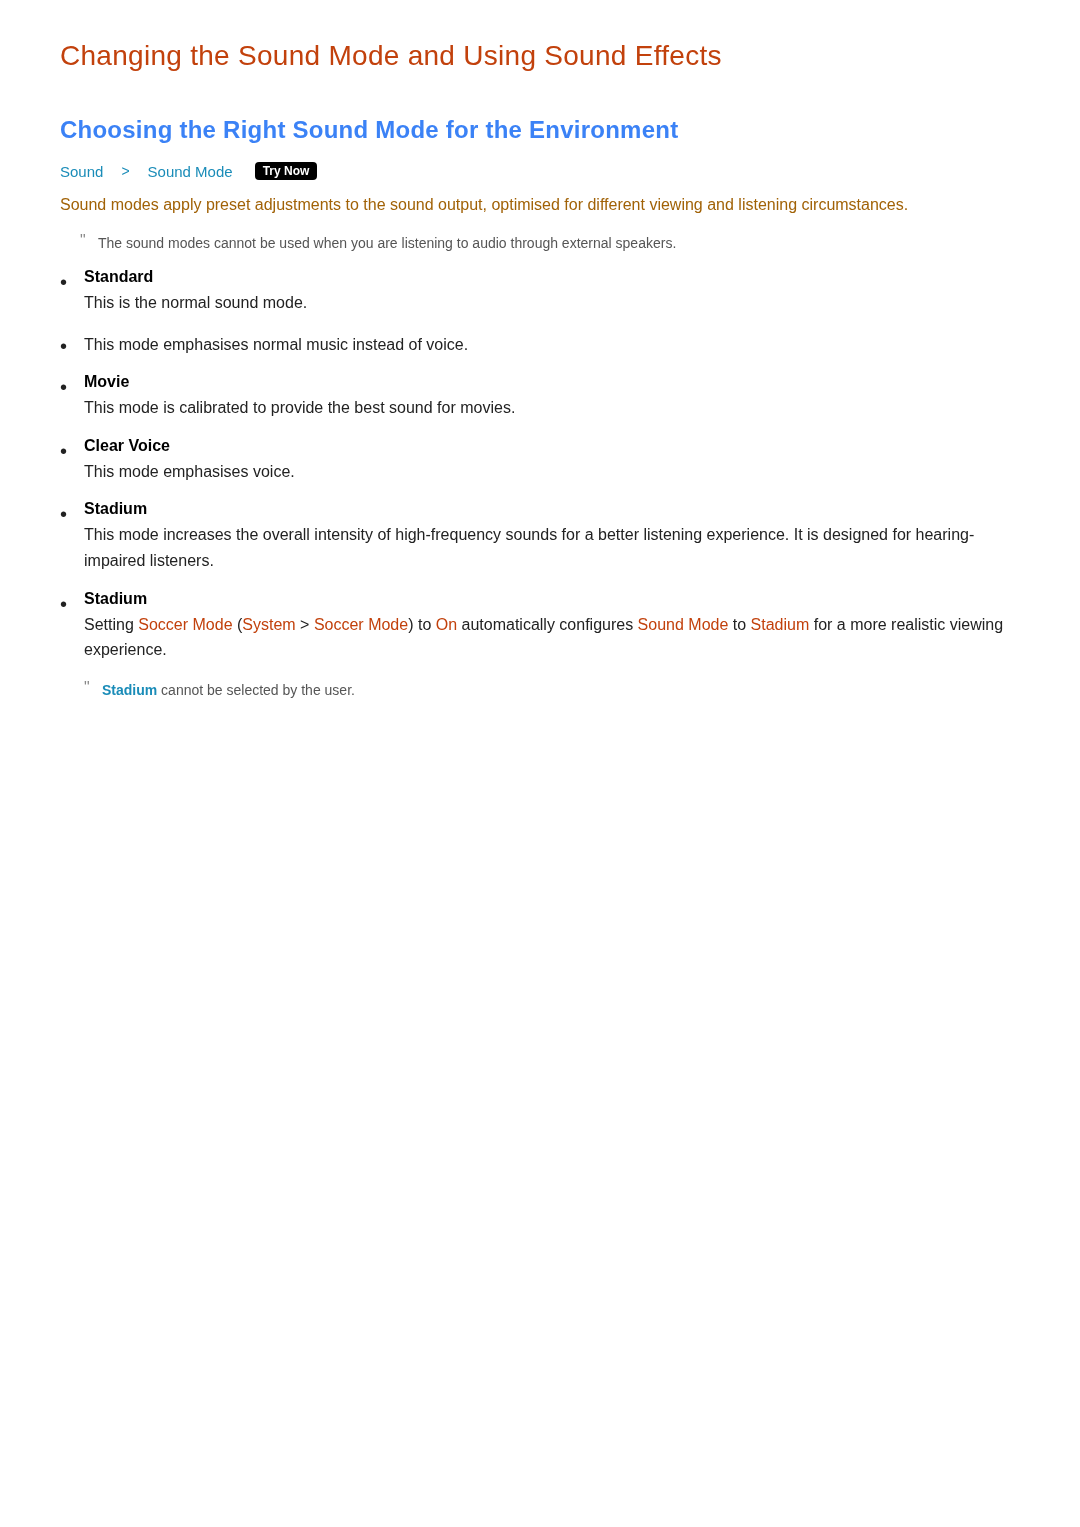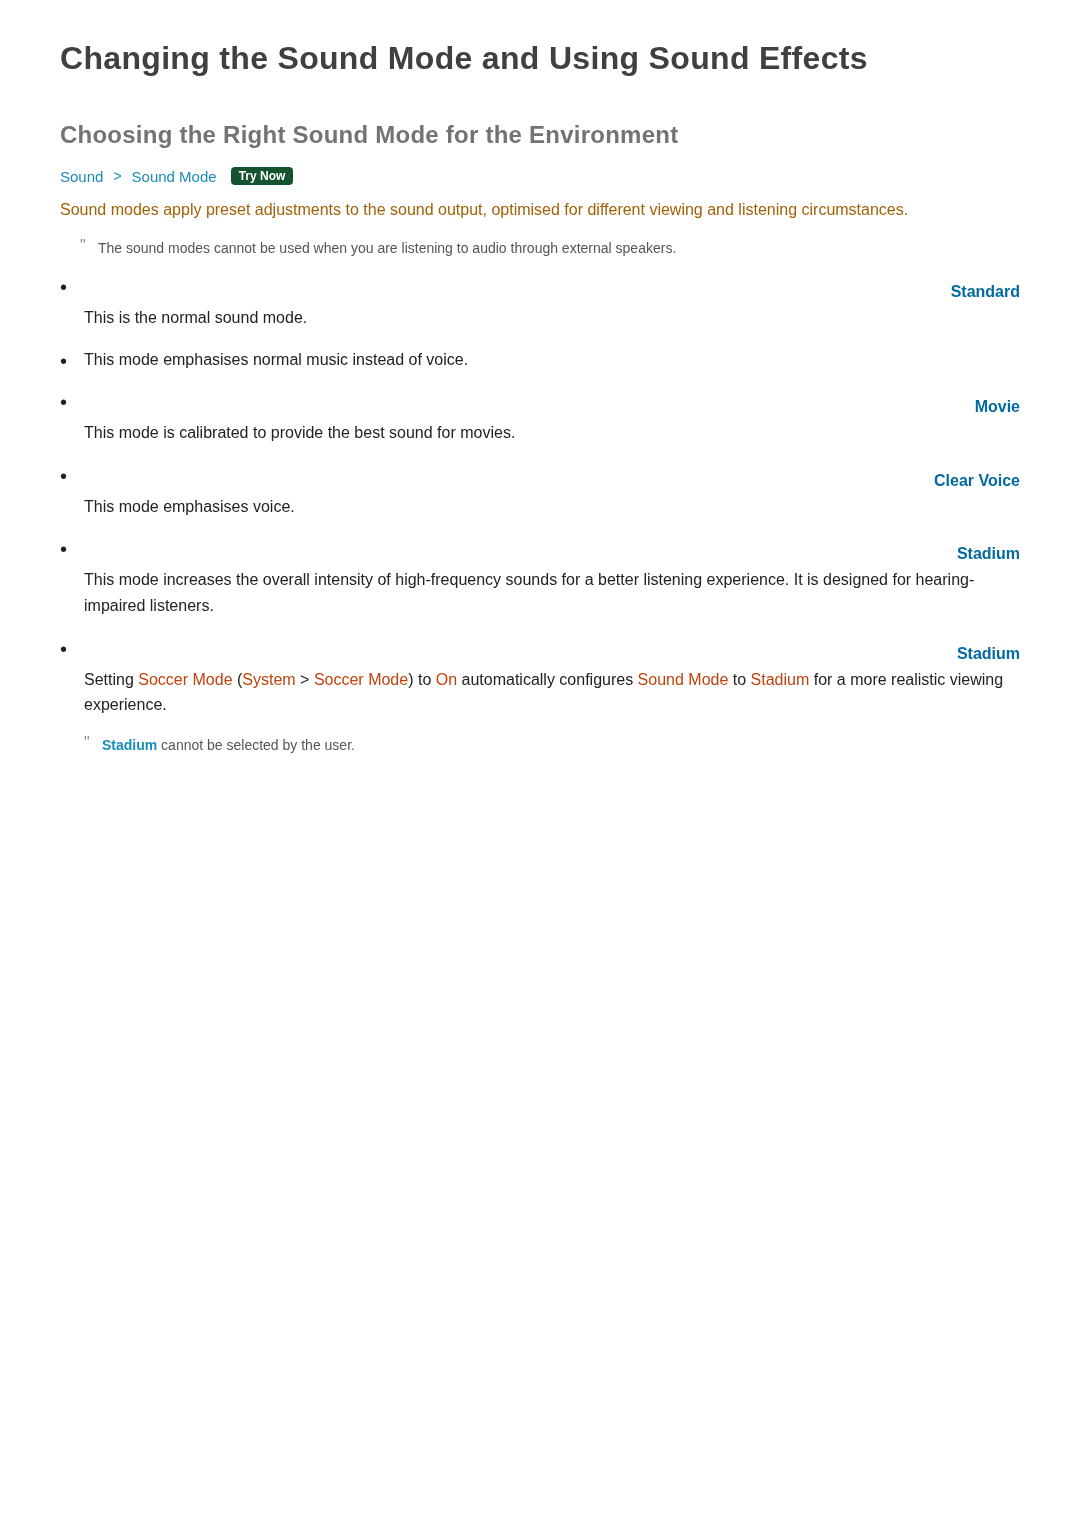--- a/index.html
+++ b/index.html
@@ -12,60 +12,60 @@
       background: #ffffff;
       font-family: 'Segoe UI', Arial, sans-serif;
       font-size: 16px;
       color: #222222;
       padding: 40px 60px;
       max-width: 1080px;
       min-height: 1527px;
     }
 
     .page-title {
-      font-size: 32px;
-      font-weight: 700;
-      color: #404040;
+      font-size: 28px;
+      font-weight: 400;
+      color: #c2410c;
       margin-bottom: 36px;
       padding-bottom: 8px;
       letter-spacing: 0.01em;
     }
 
     .section-title {
       font-size: 24px;
       font-weight: 600;
-      color: #737373;
+      color: #3b82f6;
       margin-bottom: 18px;
       letter-spacing: 0.01em;
       margin-top: 17px;
     }
 
     .breadcrumb-area {
       display: flex;
       align-items: center;
-      gap: 8px;
+      gap: 16px;
       margin-bottom: 12px;
     }
 
     .breadcrumb-link {
       color: #1a8cb8;
       font-size: 15px;
       font-weight: 500;
       text-decoration: none;
       cursor: pointer;
     }
 
     .breadcrumb-separator {
       color: #1a8cb8;
       font-size: 14px;
       margin: 0 2px;
     }
 
     .try-now-badge {
-      background-color: #14532d;
+      background-color: #000000;
       color: #ffffff;
       font-size: 12px;
       font-weight: 600;
       padding: 2px 8px;
       border-radius: 4px;
       margin-left: 6px;
       display: inline-block;
       vertical-align: middle;
     }
 
@@ -117,27 +117,25 @@
       font-size: 20px;
       line-height: 1.4;
       min-width: 10px;
     }
 
     .bullet-content {
       flex: 1;
     }
 
     .bullet-label {
-      color: #0369a1;
+      color: #000000;
       font-size: 16px;
       font-weight: 600;
       margin-bottom: 4px;
-      margin-top: 10px;
       display: block;
-      text-align: right;
     }
 
     .bullet-desc {
       font-size: 16px;
       color: #222222;
       line-height: 1.6;
       margin-bottom: 16px;
     }
 
     .inline-link {

